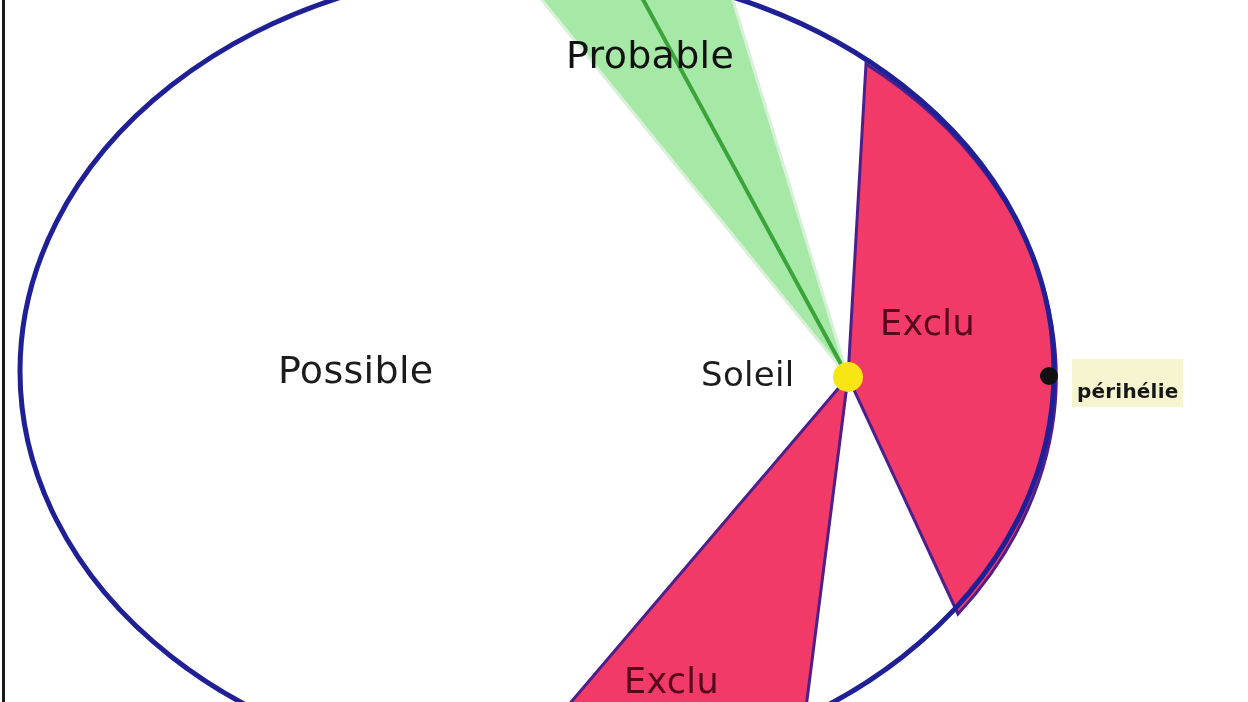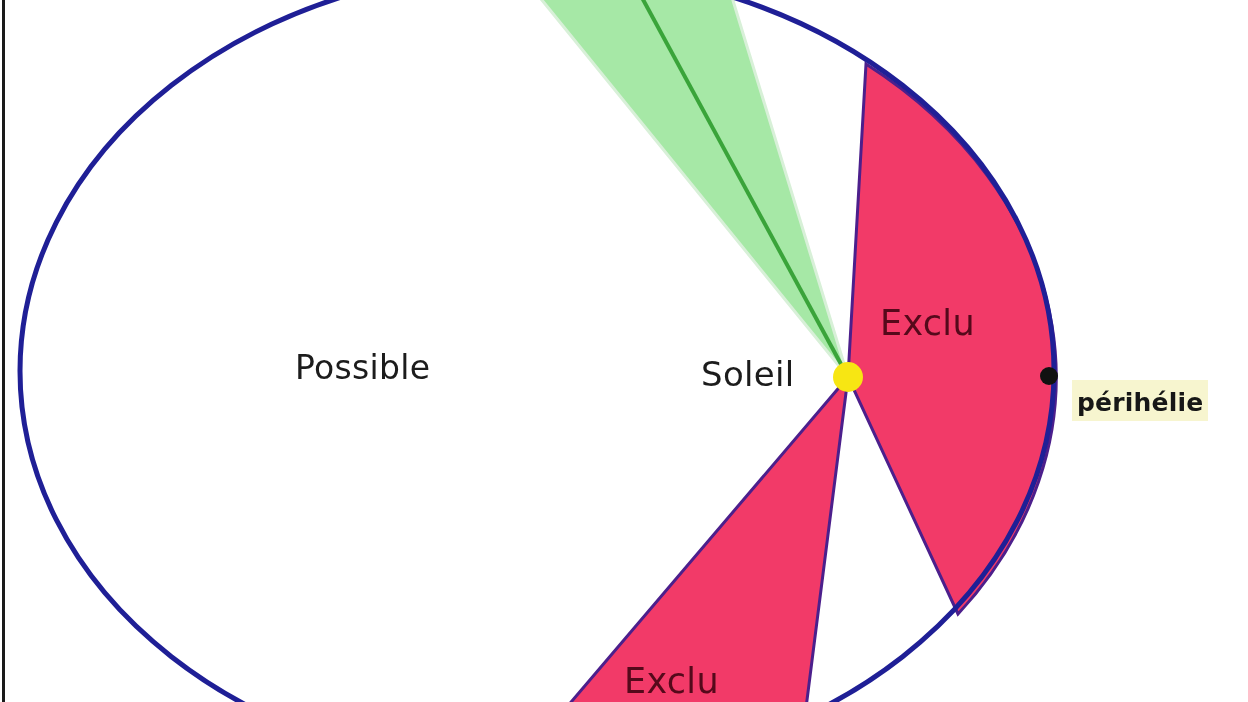--- a/index.html
+++ b/index.html
@@ -25,22 +25,22 @@
     display:block;
   }
   .lbl{
     position:absolute;
     white-space:nowrap;
     color:#1c1c1c;
     font-family:"DejaVu Sans", sans-serif;
     font-weight:400;
   }
   #label-possible{
-    left:295px;top:348px;
-    font-size:33px;
+    left:278px;top:348px;
+    font-size:38px;
     letter-spacing:0.3px;
   }
   #label-probable{
     left:566px;top:33px;
     font-size:38px;
     color:#111;
     letter-spacing:0.3px;
   }
   #label-soleil{
     left:701px;top:354px;
@@ -54,25 +54,25 @@
     color:#55091b;
     letter-spacing:0.3px;
   }
   #label-exclu-bottom{
     left:624px;top:661px;
     font-size:35px;
     color:#55091b;
     letter-spacing:0.3px;
   }
   #label-perihelie{
-    left:1072px;top:380px;
-    font-size:25px;
+    left:1072px;top:359px;
+    font-size:20px;
     color:#171717;
     background:#f7f5cf;
-    padding:8px 5px 4px 5px;
+    padding:20px 5px 4px 5px;
     font-weight:600;
     letter-spacing:0.2px;
   }
 </style>
 </head>
 <body>
 
 <div id="stage" style="background: rgb(255, 255, 255);">
 
   <div id="left-rule" style="background: rgb(26, 26, 26);"></div>
@@ -97,20 +97,21 @@
       <ellipse id="orbit-ellipse" cx="537" cy="371" rx="517" ry="404" fill="none" stroke="#1f1f96" stroke-width="5"></ellipse>
 
       <circle id="sun-body" cx="848" cy="377" r="15" fill="#f7e613"></circle>
 
       <circle id="perihelion-dot" cx="1049" cy="376" r="9" fill="#111111"></circle>
     </g>
   </svg>
 
   <div class="lbl" id="label-possible">Possible</div>
 
+  <div class="lbl" id="label-probable">Probable</div>
 
   <div class="lbl" id="label-soleil">Soleil</div>
 
   <div class="lbl" id="label-exclu-top" style="color: rgb(85, 9, 27);">Exclu</div>
 
   <div class="lbl" id="label-exclu-bottom" style="color: rgb(85, 9, 27);">Exclu</div>
 
   <div class="lbl" id="label-perihelie" style="background: rgb(247, 245, 207);">périhélie</div>
 
 </div>

